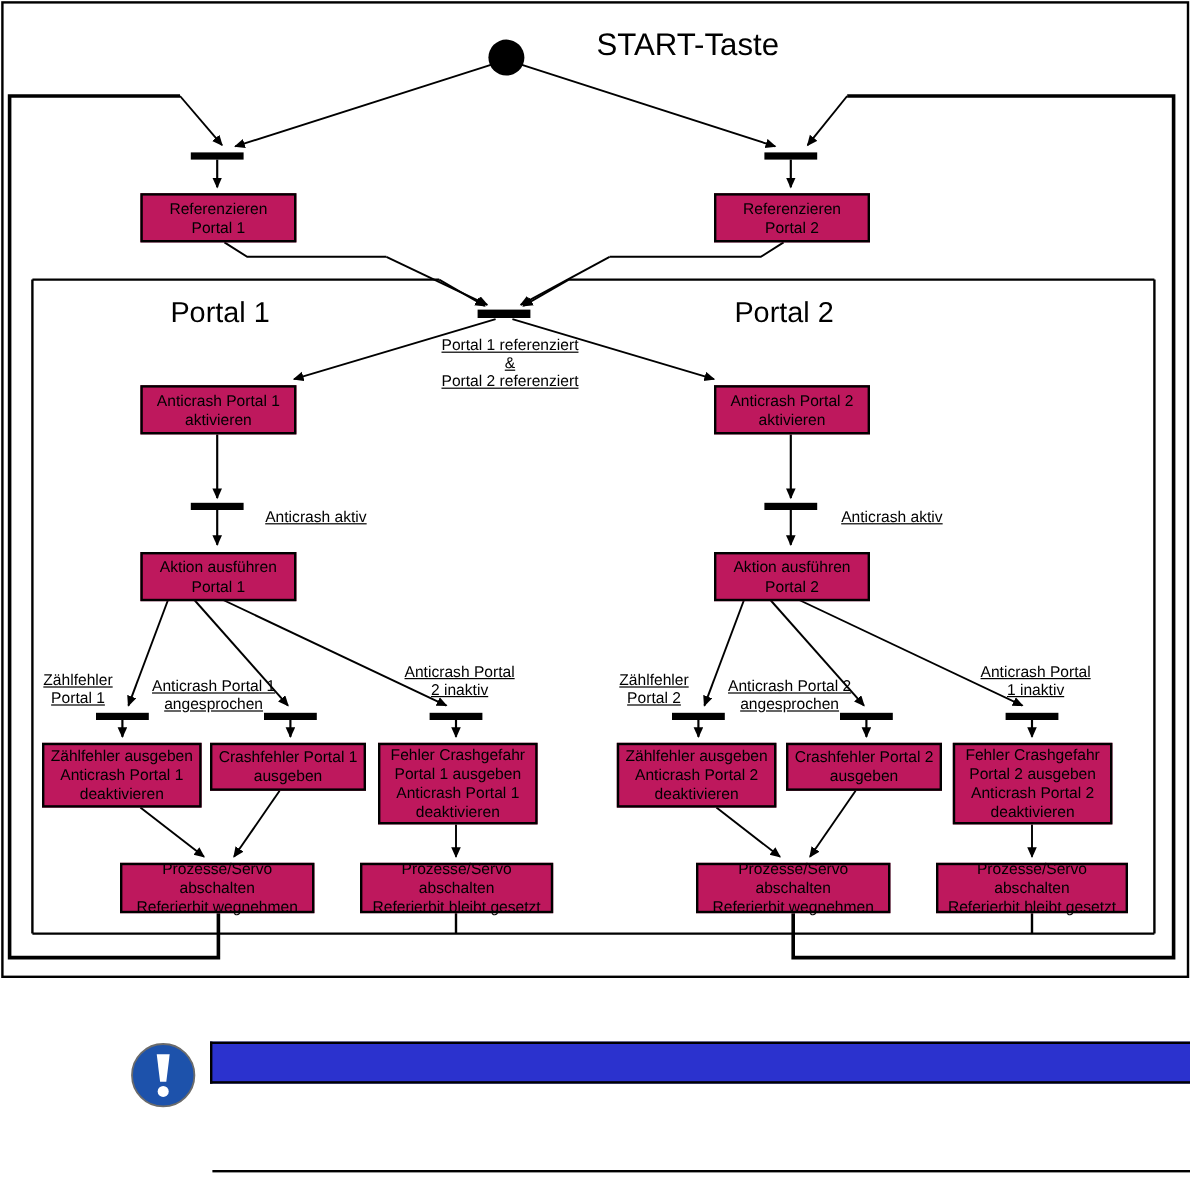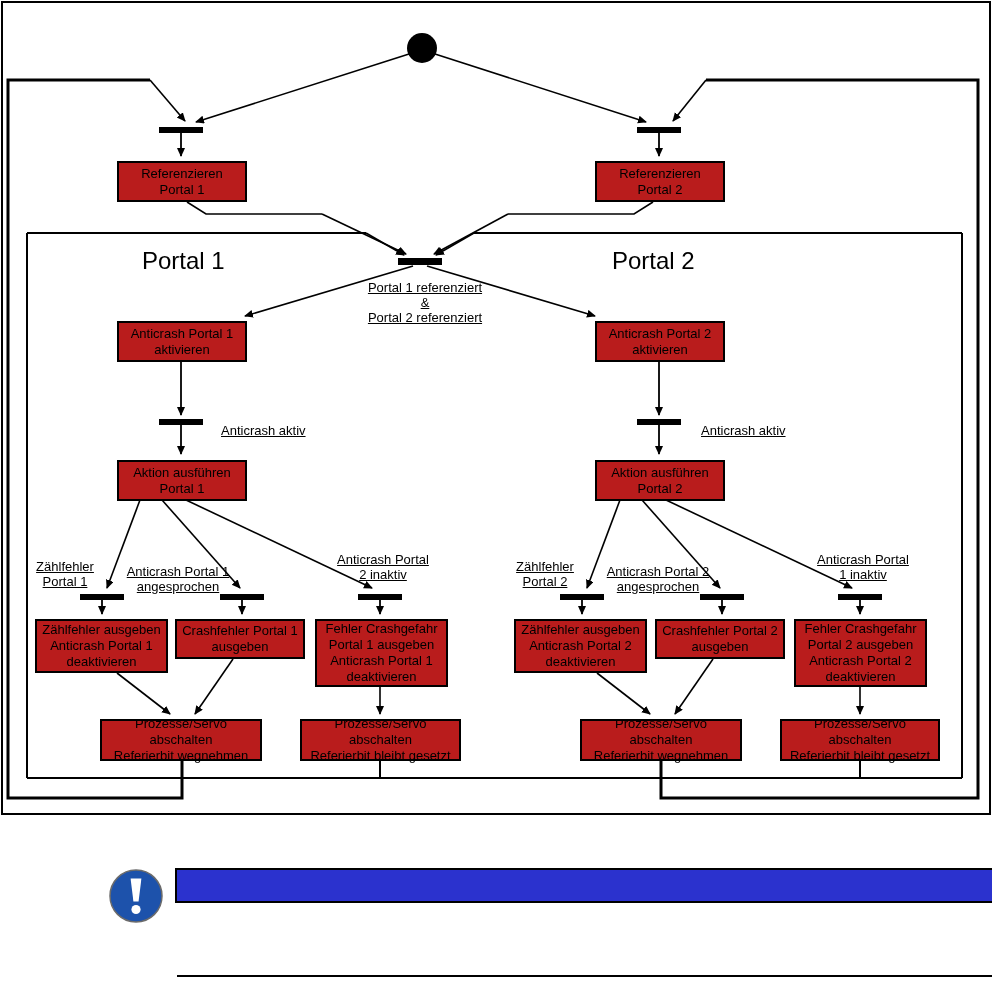--- a/index.html
+++ b/index.html
@@ -5,21 +5,21 @@
   :root{
     --note-blue:#2b32ce;
     --icon-blue:#1d52ab;
     --line:#000000;
   }
   html,body{margin:0;padding:0;background:#ffffff;}
   body{font-family:"Liberation Sans",sans-serif;color:#000;}
   #page{position:relative;width:992px;height:985px;background:#fff;overflow:hidden;}
   #flow-svg{position:absolute;left:0;top:0;}
   .box{
-    position:absolute;box-sizing:border-box;border:2px solid #000;background:#b91c1c;
+    position:absolute;box-sizing:border-box;border:2px solid #000;background:#be185d;
     display:flex;align-items:center;justify-content:center;text-align:center;
     font-size:13px;line-height:16px;white-space:pre-line;
   }
   .lbl{
     position:absolute;text-align:center;font-size:13px;line-height:15px;white-space:pre-line;text-decoration:underline;
   }
   .heading{position:absolute;font-size:24px;line-height:26px;}
   .title{position:absolute;font-size:26px;line-height:28px;}
   #note-bar{
     position:absolute;left:175px;top:868px;width:817px;height:35px;box-sizing:border-box;
@@ -106,20 +106,21 @@
     <line x1="860" y1="600" x2="860" y2="614" stroke="#000" stroke-width="1.8" marker-end="url(#arr)"></line>
 
     <line x1="117" y1="673" x2="170" y2="714" stroke="#000" stroke-width="1.6" marker-end="url(#arr)"></line>
     <line x1="233" y1="659" x2="195" y2="714" stroke="#000" stroke-width="1.6" marker-end="url(#arr)"></line>
     <line x1="380" y1="687" x2="380" y2="714" stroke="#000" stroke-width="1.6" marker-end="url(#arr)"></line>
     <line x1="597" y1="673" x2="650" y2="714" stroke="#000" stroke-width="1.6" marker-end="url(#arr)"></line>
     <line x1="713" y1="659" x2="675" y2="714" stroke="#000" stroke-width="1.6" marker-end="url(#arr)"></line>
     <line x1="860" y1="687" x2="860" y2="714" stroke="#000" stroke-width="1.6" marker-end="url(#arr)"></line>
   </svg>
 
+  <div class="title" style="left:497px;top:23px;">START-Taste</div>
   <div class="heading" style="left:142px;top:248px;">Portal 1</div>
   <div class="heading" style="left:612px;top:248px;">Portal 2</div>
   <div class="lbl" style="left:345px;top:280px;width:160px;">Portal 1 referenziert
 &amp;
 Portal 2 referenziert</div>
   <div class="lbl" style="left:221px;top:423px;">Anticrash aktiv</div>
   <div class="lbl" style="left:701px;top:423px;">Anticrash aktiv</div>
   <div class="lbl" style="left:15px;top:559px;width:100px;">Zählfehler
 Portal 1</div>
   <div class="lbl" style="left:112px;top:564px;width:132px;">Anticrash Portal 1

